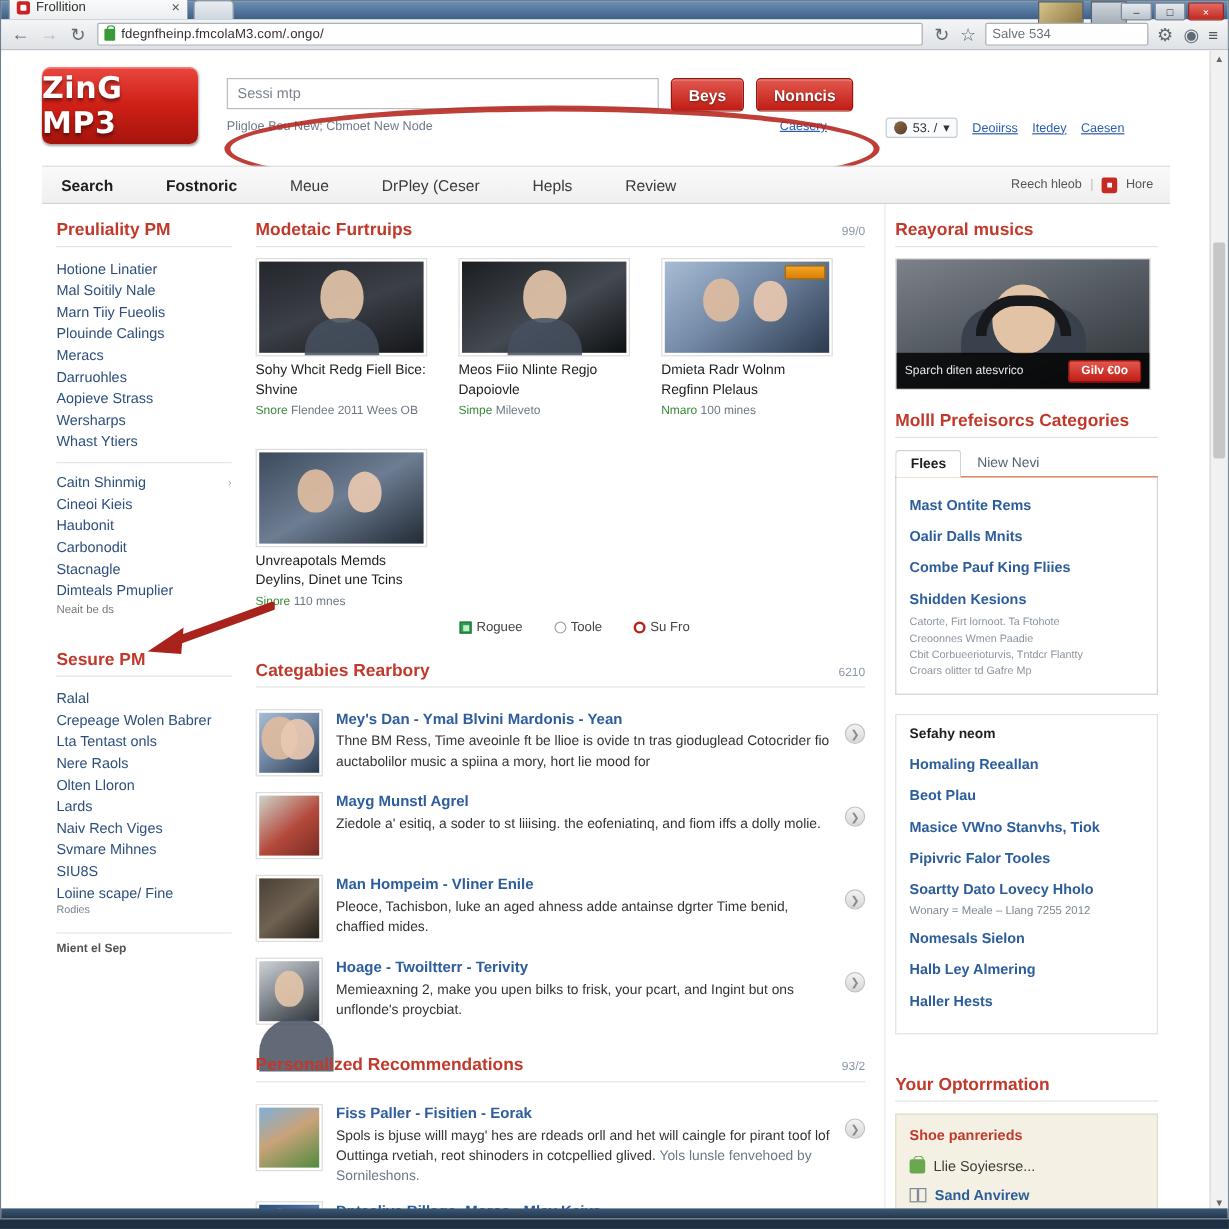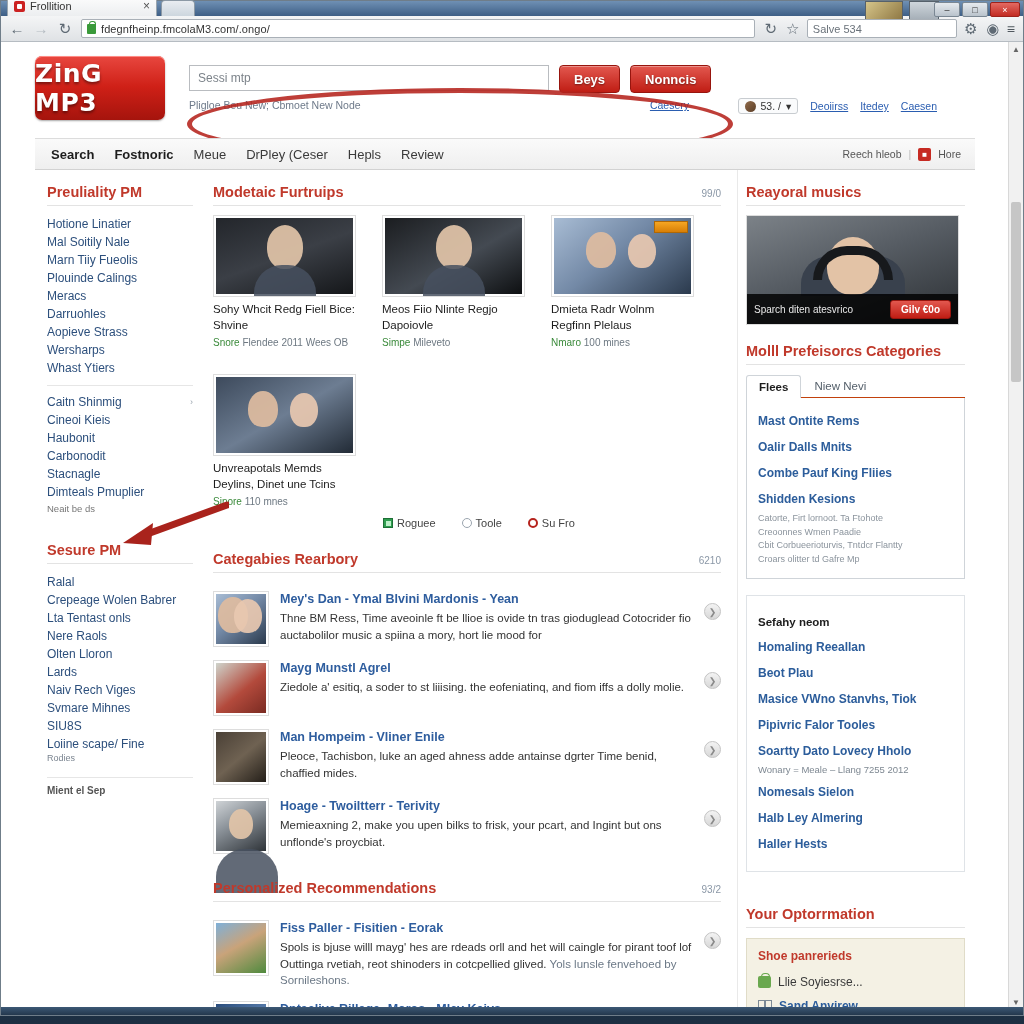--- a/index.html
+++ b/index.html
@@ -74,21 +74,21 @@
   .nav-ico.dim{ color:#b4bbc2; }
   .omnibox{
     flex:1; height:19px; background:#fff; border:1px solid #a9b0b7; border-radius:2px;
     display:flex; align-items:center; padding:0 5px; gap:5px;
   }
   .lock{ width:9px;height:10px;background:#3a9a3a;border-radius:1px; position:relative;flex:0 0 auto;}
   .lock:before{content:"";position:absolute;left:2px;top:-3px;width:5px;height:5px;border:1.5px solid #3a9a3a;border-bottom:none;border-radius:3px 3px 0 0;}
   .url{ font-size:11px; color:#333; filter:blur(.4px); letter-spacing:.1px;}
   .omni-right{ display:flex; align-items:center; gap:6px; }
   .searchbox{
-    width:150px;height:19px;background:#fff;border:1px solid #a9b0b7;border-radius:2px;
+    width:136px;height:19px;background:#fff;border:1px solid #a9b0b7;border-radius:2px;
     display:flex;align-items:center;padding:0 5px; font-size:11px;color:#6a727a; filter:blur(.35px);
   }
   .menu-ico{ font-size:14px; color:#50585f; }
   
   .page{
     position:relative; height:968px; background:#fff;
     overflow:hidden;
   }
   .page-inner{ position:relative; width:1008px; }
   
@@ -145,21 +145,21 @@
     position:absolute; left:186px; top:46px; width:546px; height:72px;
     border:5px solid #b5231d; border-radius:50%/50%;
     opacity:.88; pointer-events:none;
   }
   .annot-arrow{ position:absolute; left:108px; top:455px; pointer-events:none;}
   
   .navbar{
     margin:0 34px; height:32px;
     background:linear-gradient(180deg,#fafafa,#efefef);
     border-top:1px solid #dcdcdc; border-bottom:1px solid #d2d2d2;
-    display:flex; align-items:center; padding:0 16px; gap:20px;
+    display:flex; align-items:center; padding:0 16px; gap:44px;
     position:relative;
   }
   .nav-item{ font-size:13px; color:#3a3a3a; }
   .nav-item.active{ font-weight:bold; color:#1d1d1d; }
   .nav-item.blur{ filter:blur(.35px); }
   .nav-right{
     position:absolute; right:14px; display:flex; align-items:center; gap:7px; font-size:10.5px; color:#555;
   }
   .nav-right .sep{ color:#bbb; }
   .mini-red{ width:13px;height:13px;background:#c62a22;border-radius:2px; display:flex;align-items:center;justify-content:center;color:#fff;font-size:8px;}
@@ -259,21 +259,21 @@
   .tab-pill.sel{
     background:#fff;border-color:#cfd4d9;color:#1d1d1d;font-weight:bold;
     margin-bottom:-1px; border-radius:3px 3px 0 0;
   }
   .panel{
     border:1px solid #cfd4d9; border-top:none; padding:10px 11px 12px;
     background:#fff;
   }
   .panel-lnk{ font-size:12px;color:#2c5d9b;font-weight:bold;padding:6px 0; filter:blur(.4px);}
   .panel-sub{ font-size:9px;color:#8b949d;line-height:1.5; filter:blur(.45px);}
-  .box{ border:1px solid #dfe3e7; margin-top:16px; padding:20px 11px 14px; background:#fff;}
+  .box{ border:1px solid #dfe3e7; margin-top:16px; padding:10px 11px 14px; background:#fff;}
   .box-head{ font-size:11.5px;font-weight:bold;color:#1d1d1d;padding-bottom:6px; filter:blur(.35px);}
   .box-lnk{ font-size:12px;color:#2c5d9b;font-weight:bold;padding:6px 0; filter:blur(.4px);}
   .box-meta{ font-size:9.5px;color:#7e8892; filter:blur(.45px); padding-bottom:4px;}
   .opt-box{
     background:#f4f1e4;border:1px solid #e0dcc8;padding:10px 11px;margin-top:10px;
   }
   .opt-title{ color:#c0392b;font-size:12px;font-weight:bold;padding-bottom:7px; filter:blur(.35px);}
   .opt-row{ display:flex;align-items:center;gap:7px;padding:5px 0;font-size:12px;color:#2c5d9b;font-weight:bold; filter:blur(.4px);}
   .opt-row.plain{ color:#3a3a3a;font-weight:normal; }
   .ic-lock{ width:13px;height:12px;background:#6aa84f;border-radius:2px;position:relative;flex:0 0 auto;}

